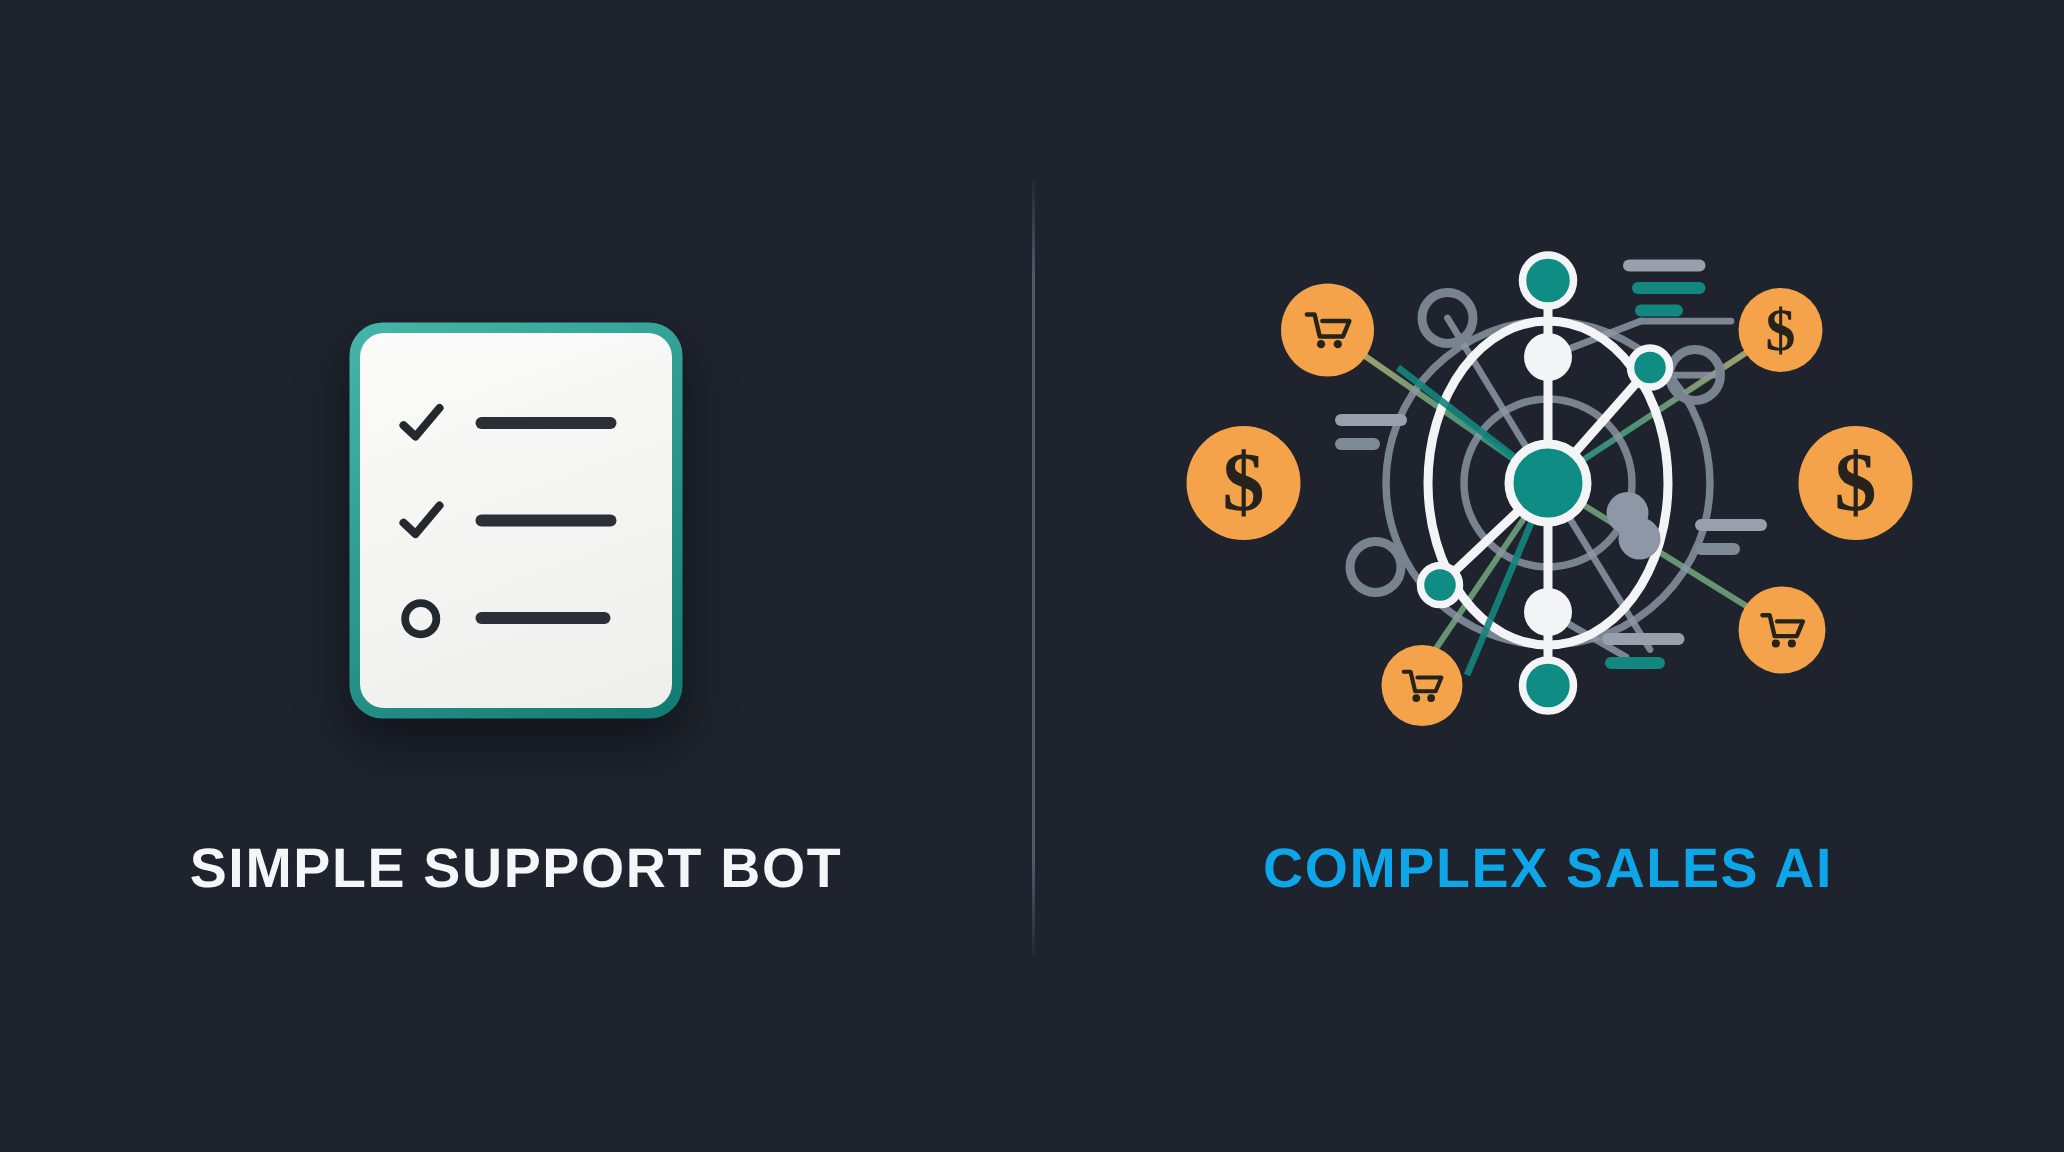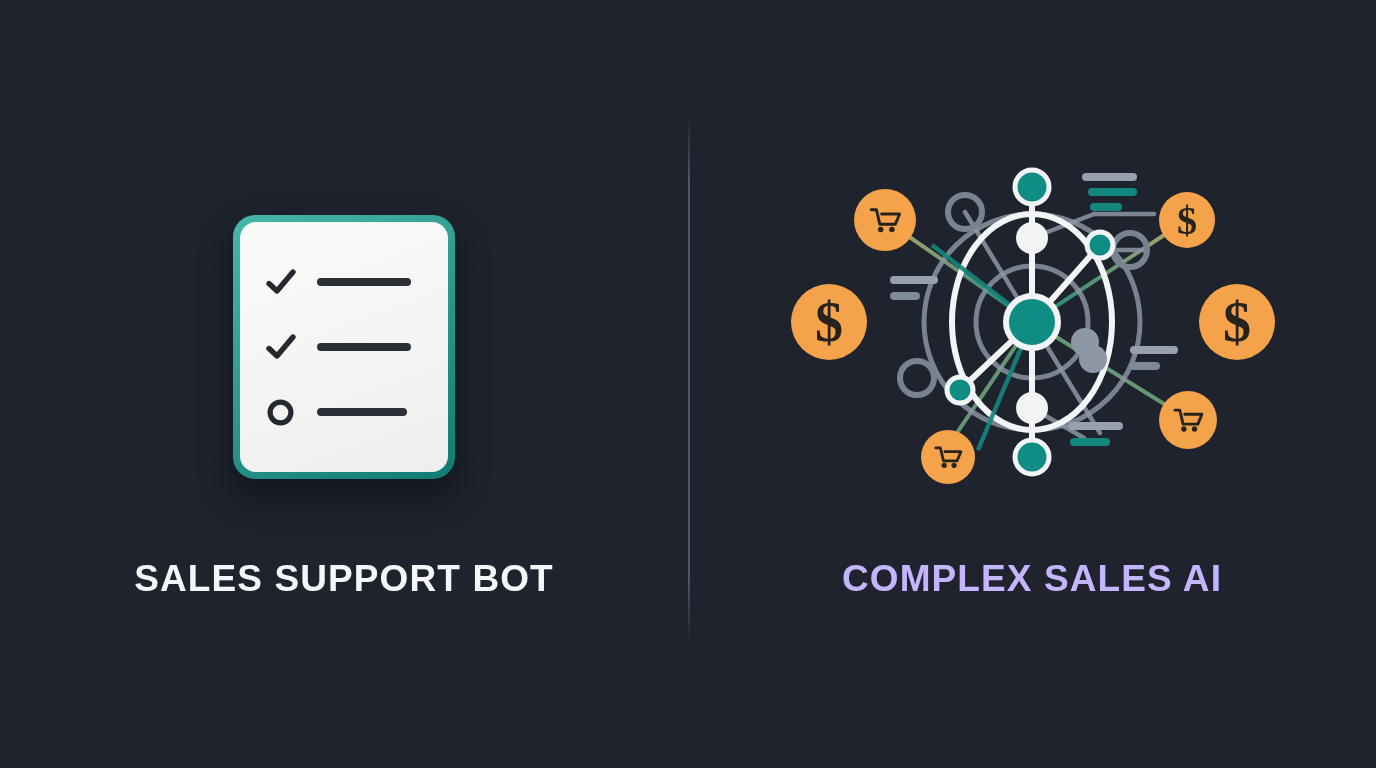--- a/index.html
+++ b/index.html
@@ -50,21 +50,21 @@
     left:0; right:0;
     top:560px;
     text-align:center;
     font-size:37px;
     font-weight:bold;
     letter-spacing:1.1px;
     line-height:1;
     white-space:nowrap;
   }
   .caption.light { color:#f4f6f8; }
-  .caption.accent { color:#c4b5fd; }
+  .caption.accent { color:#0ea5e9; }
 
   
   .card-wrap {
     position:absolute;
     left:50%;
     transform:translateX(-50%);
     top:65px;
   }
   .card {
     position:relative;
@@ -137,21 +137,21 @@
               <svg class="mark" viewBox="0 0 34 34">
                 <circle cx="16.5" cy="17.5" r="10.4" fill="none" stroke="#24282f" stroke-width="5.2"></circle>
               </svg>
               <div class="bar w3"></div>
             </div>
 
           </div>
         </div>
       </div>
     </div>
-    <div class="caption light">SALES SUPPORT BOT</div>
+    <div class="caption light">SIMPLE SUPPORT BOT</div>
   </div>
 
   <div class="panel right">
     <div class="art">
       <div class="net-wrap">
         <svg viewBox="0 0 500 370">
           <defs>
             <linearGradient id="spokeA" x1="0" y1="0" x2="1" y2="1">
               <stop offset="0%" stop-color="#b9a46a"></stop>
                 <stop offset="100%" stop-color="#13867d"></stop>

